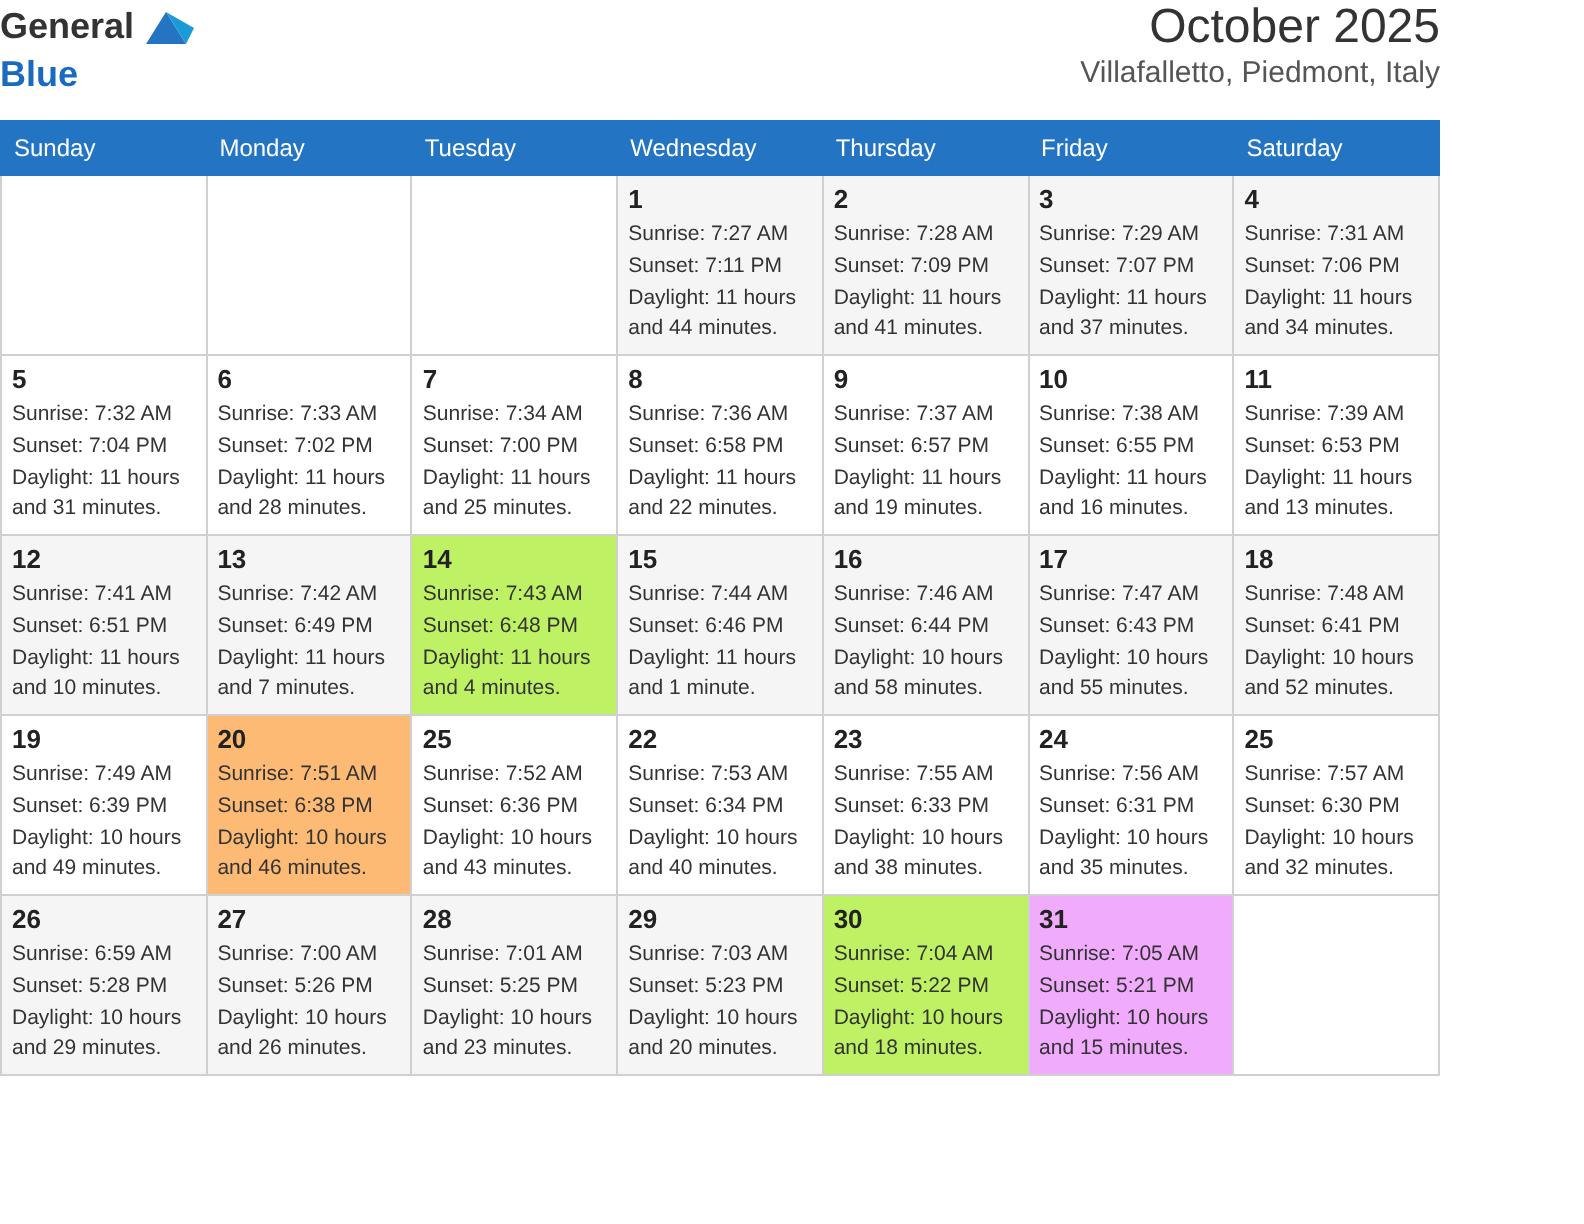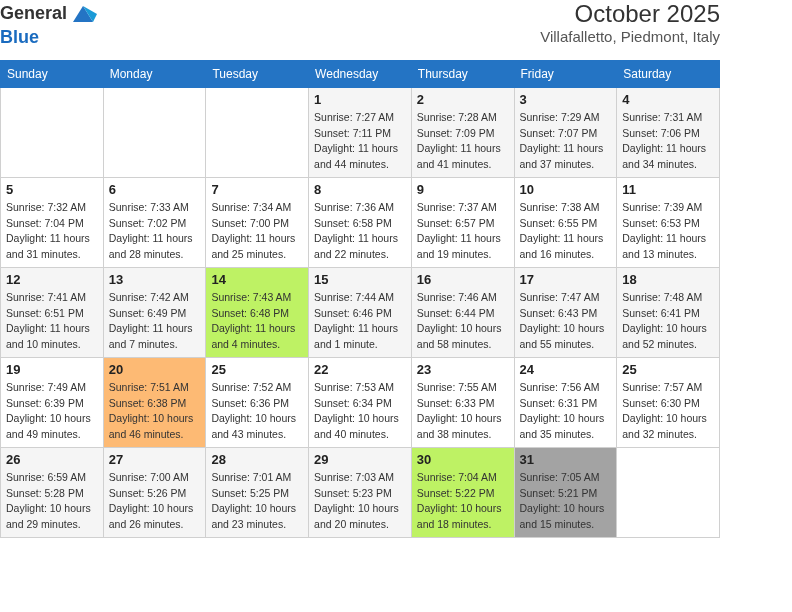--- a/index.html
+++ b/index.html
@@ -256,21 +256,21 @@
             <div class="day-info">Sunrise: 7:01 AM<br>Sunset: 5:25 PM<br>Daylight: 10 hours and 23 minutes.</div>
           </td>
           <td style="background: rgb(245, 245, 245);">
             <span class="day-number">29</span>
             <div class="day-info">Sunrise: 7:03 AM<br>Sunset: 5:23 PM<br>Daylight: 10 hours and 20 minutes.</div>
           </td>
           <td style="background: #bef264;">
             <span class="day-number">30</span>
             <div class="day-info">Sunrise: 7:04 AM<br>Sunset: 5:22 PM<br>Daylight: 10 hours and 18 minutes.</div>
           </td>
-          <td style="background: #a3a3a3;">
+          <td style="background: #f0abfc;">
             <span class="day-number">31</span>
             <div class="day-info">Sunrise: 7:05 AM<br>Sunset: 5:21 PM<br>Daylight: 10 hours and 15 minutes.</div>
           </td>
           <td class="empty-cell" style="background: rgb(255, 255, 255);"></td>
         </tr>
       </tbody>
   </table>
 </div>
 
 </body></html>

